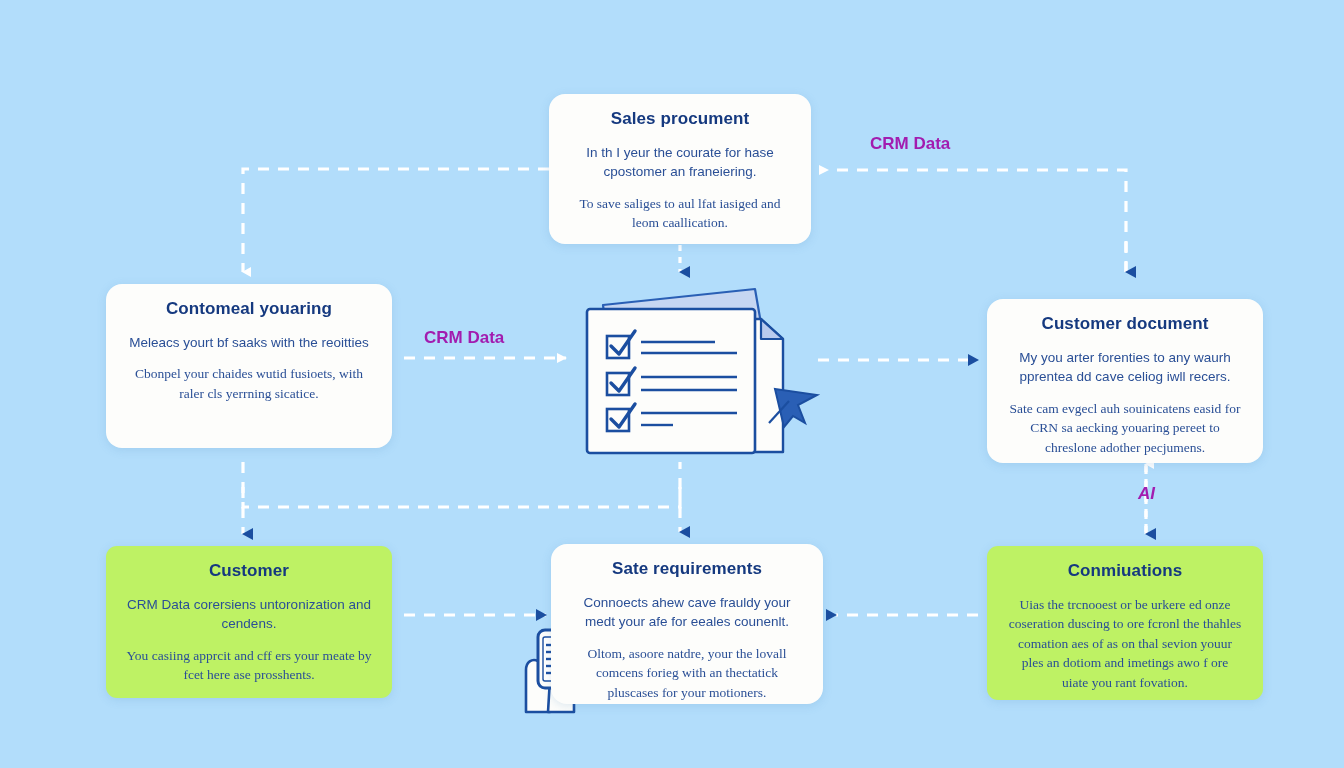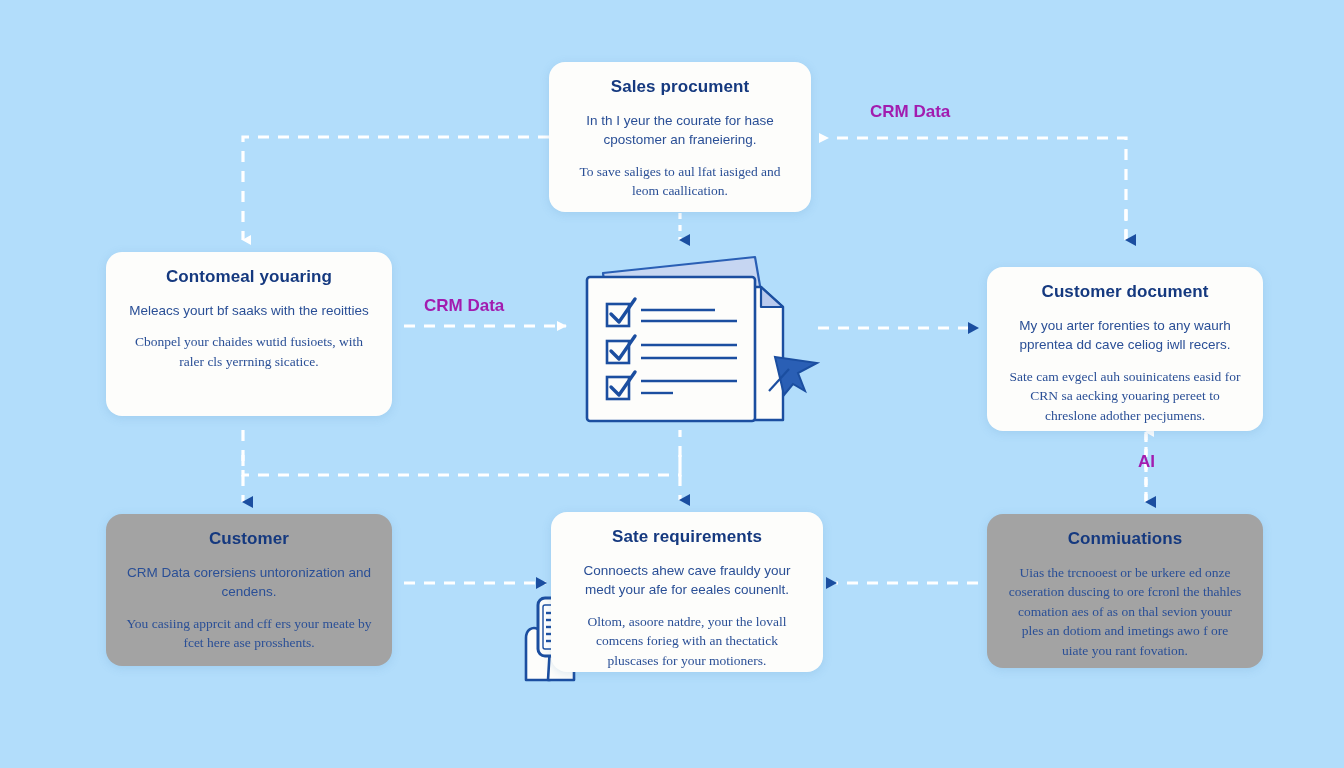--- a/index.html
+++ b/index.html
@@ -12,20 +12,21 @@
     background: #b2ddfb;
     font-family: "Liberation Sans", sans-serif;
     overflow: hidden;
     position: relative;
   }
   #canvas {
     position: absolute;
     inset: 0;
     width: 1344px;
     height: 648px;
+    margin-top: 32px;
   }
   svg.connectors {
     position: absolute;
     left: 0;
     top: 0;
     width: 1344px;
     height: 768px;
     pointer-events: none;
   }
   .card {
@@ -33,21 +34,21 @@
     border-radius: 16px;
     box-shadow: 0 2px 10px rgba(80,140,190,0.18);
     box-sizing: border-box;
     padding: 16px 20px 14px 20px;
     text-align: center;
     display: flex;
     flex-direction: column;
     align-items: center;
   }
   .card.white { background: #fdfdfb; }
-  .card.tint  { background: #a3a3a3; }
+  .card.tint  { background: #bef264; border-radius: 11px; }
   .card-title {
     color: #15397f;
     font-weight: bold;
     font-size: 17px;
     letter-spacing: 0.1px;
     margin-bottom: 14px;
     line-height: 1.1;
   }
   .card-para {
     color: #2a4f96;
@@ -68,21 +69,21 @@
 
   .edge-label {
     position: absolute;
     color: #a21caf;
     font-weight: bold;
     font-size: 17px;
     white-space: nowrap;
   }
   #label-crm-left   { left: 424px;  top: 296px; }
   #label-crm-top    { left: 870px;  top: 102px; }
-  #label-ai         { left: 1138px; top: 452px; }
+  #label-ai         { left: 1138px; top: 452px; font-style: italic; }
 
   .illustration {
     position: absolute;
   }
   #doc-illustration { left: 565px; top: 245px; width: 268px; height: 195px; }
   #phone-illustration { left: 510px; top: 592px; width: 90px; height: 90px; }
 </style>
 </head>
 <body>
 

